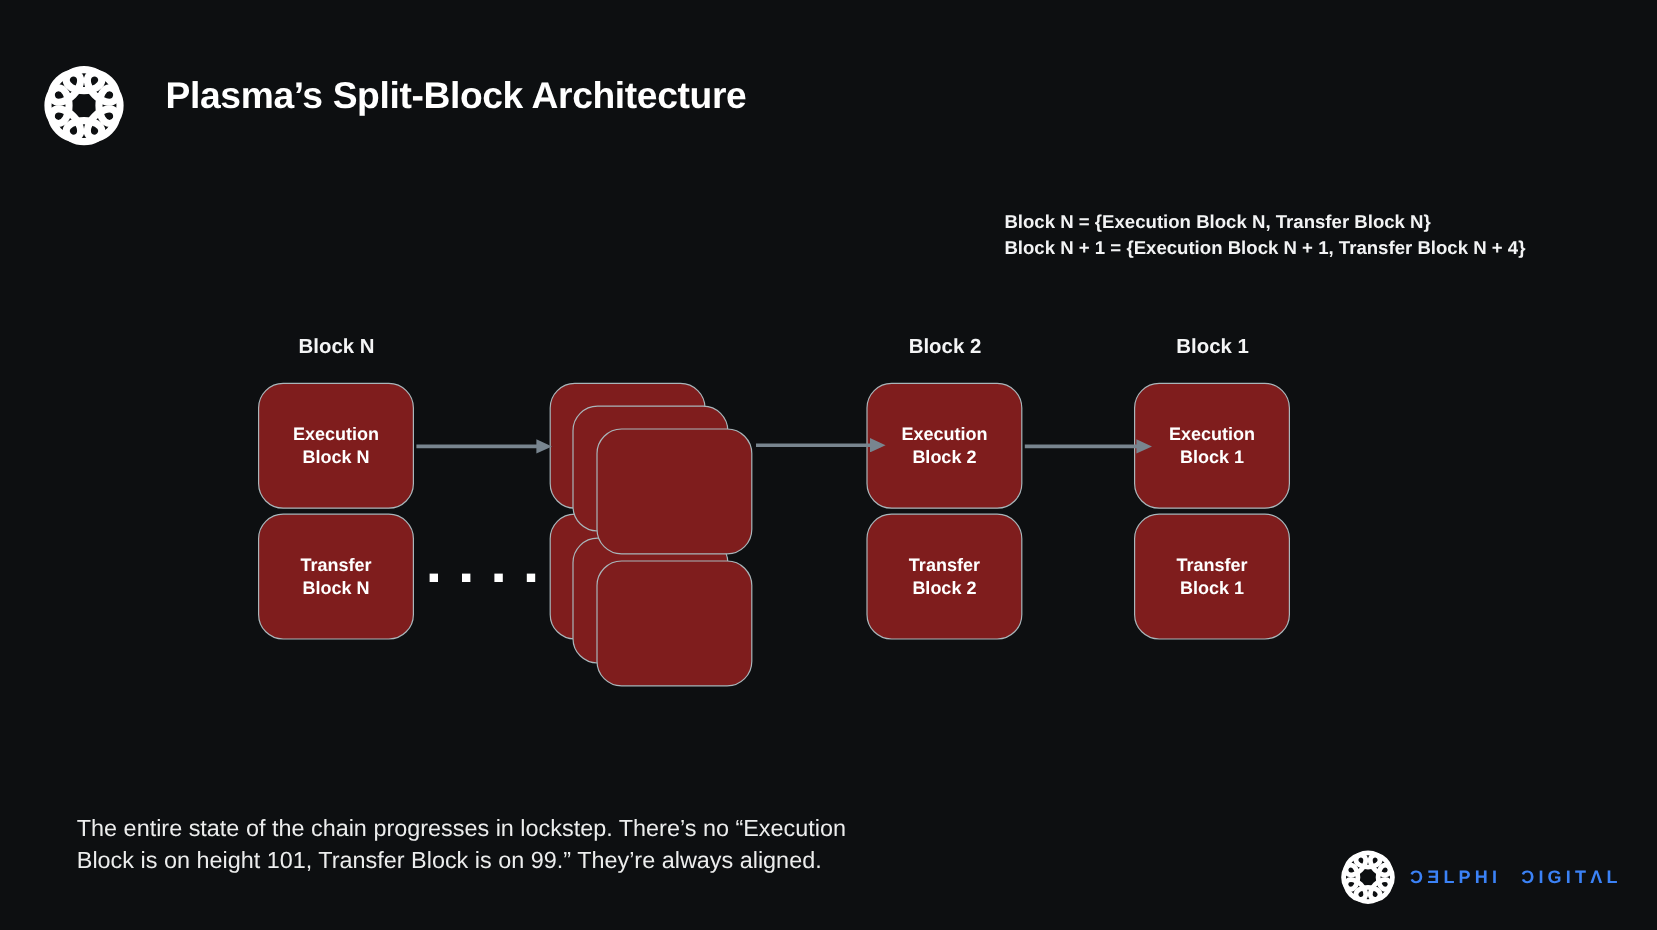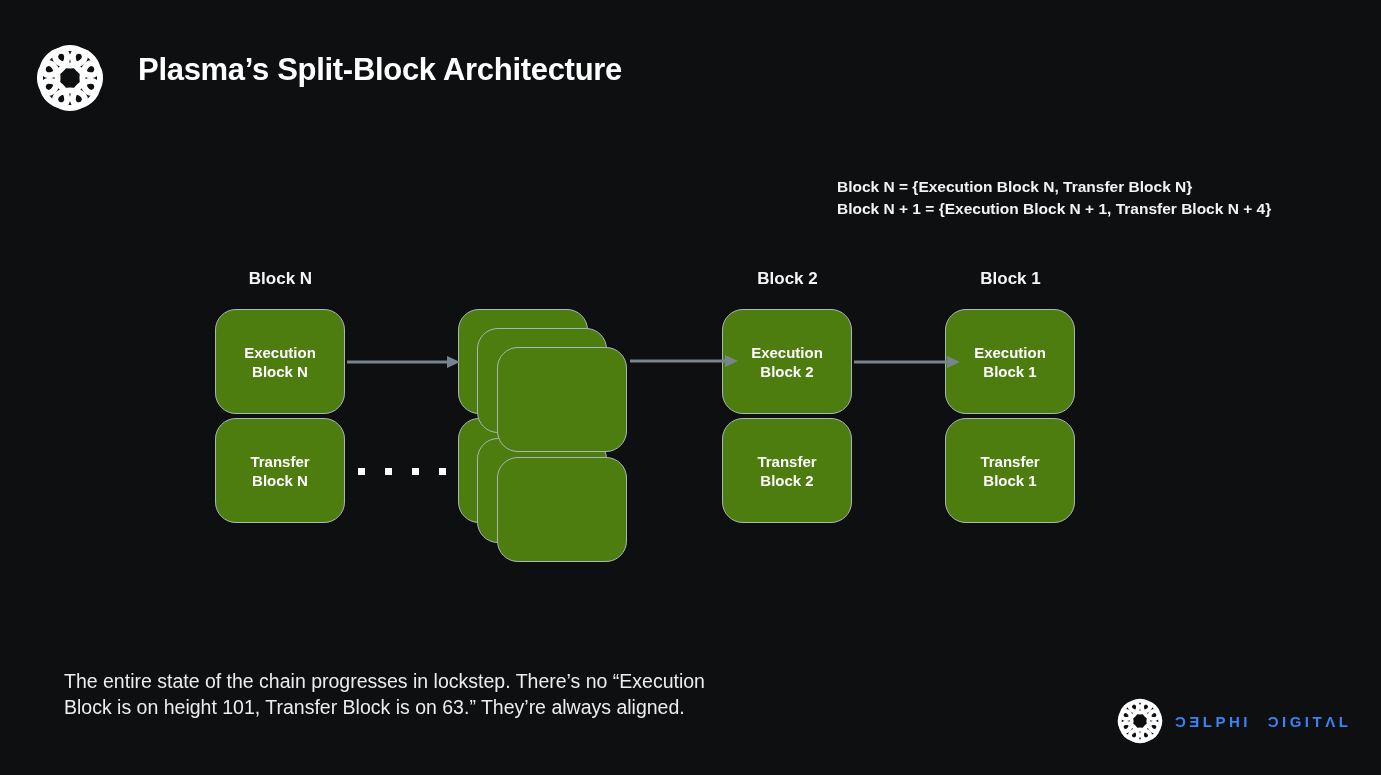--- a/index.html
+++ b/index.html
@@ -2,52 +2,52 @@
 <html><head>
 <meta charset="utf-8">
 <style>
   html,body{margin:0;padding:0;}
   body{
     width:1381px;height:775px;position:relative;overflow:hidden;
     background:#0d0f11;
     font-family:"Liberation Sans", sans-serif;
     color:#ffffff;
   }
-  .stage{position:absolute;inset:0;}
+  .stage{position:absolute;inset:0;margin-top:10px;}
 
   
   .logo-main{position:absolute;left:36px;top:44px;width:68px;height:68px;}
   .title{
     position:absolute;left:138px;top:52px;
     font-size:31px;font-weight:bold;letter-spacing:-0.3px;color:#ffffff;
     white-space:nowrap;
   }
   .subtitle{
     position:absolute;left:138px;top:104px;
     font-size:25px;font-weight:normal;color:#929599;
     white-space:nowrap;
   }
 
   
   .equations{
-    position:absolute;left:837px;top:176px;
+    position:absolute;left:837px;top:165px;
     font-size:15.5px;font-weight:bold;line-height:21.5px;color:#f2f3f4;
     white-space:nowrap;
   }
 
   
   .col-label{
     position:absolute;top:269px;width:131px;text-align:center;
     font-size:17px;font-weight:bold;color:#f4f5f6;
   }
 
   
   .block{
     position:absolute;width:130px;height:105px;box-sizing:border-box;
-    background:#4d7c0f;border:1.5px solid #a9b6ba;border-radius:21px;
+    background:#7f1d1d;border:1.5px solid #a9b6ba;border-radius:21px;
     display:flex;align-items:center;justify-content:center;text-align:center;
     font-size:15px;font-weight:bold;line-height:19px;color:#ffffff;
     white-space:pre-line;
   }
   .z2{z-index:2;} .z3{z-index:3;}
 
   
   .dot{position:absolute;top:468px;width:7px;height:7px;background:#ffffff;}
 
   
@@ -134,21 +134,21 @@
     <defs>
       <marker id="ah" markerWidth="14" markerHeight="12" refX="1" refY="6" orient="auto" markerUnits="userSpaceOnUse">
         <path d="M0,0 L13,6 L0,12 z" fill="#78858f"></path>
       </marker>
     </defs>
     <line x1="347" y1="362" x2="448" y2="362" stroke="#78858f" stroke-width="3" marker-end="url(#ah)"></line>
     <line x1="630" y1="361" x2="726" y2="361" stroke="#78858f" stroke-width="3" marker-end="url(#ah)"></line>
     <line x1="854" y1="362" x2="948" y2="362" stroke="#78858f" stroke-width="3" marker-end="url(#ah)"></line>
   </svg>
 
-  <div class="caption">The entire state of the chain progresses in lockstep. There’s no “Execution Block is on height 101, Transfer Block is on 63.” They’re always aligned.</div>
+  <div class="caption">The entire state of the chain progresses in lockstep. There’s no “Execution Block is on height 101, Transfer Block is on 99.” They’re always aligned.</div>
 
   <div class="brand">
     <svg class="logo-foot" viewBox="-24 -24 48 48">
         <use href="#knot"></use>
       </svg>
     <span class="wordmark">ƆƎLPHI ƆIGITΛL</span>
   </div>
 
 </div>
 

